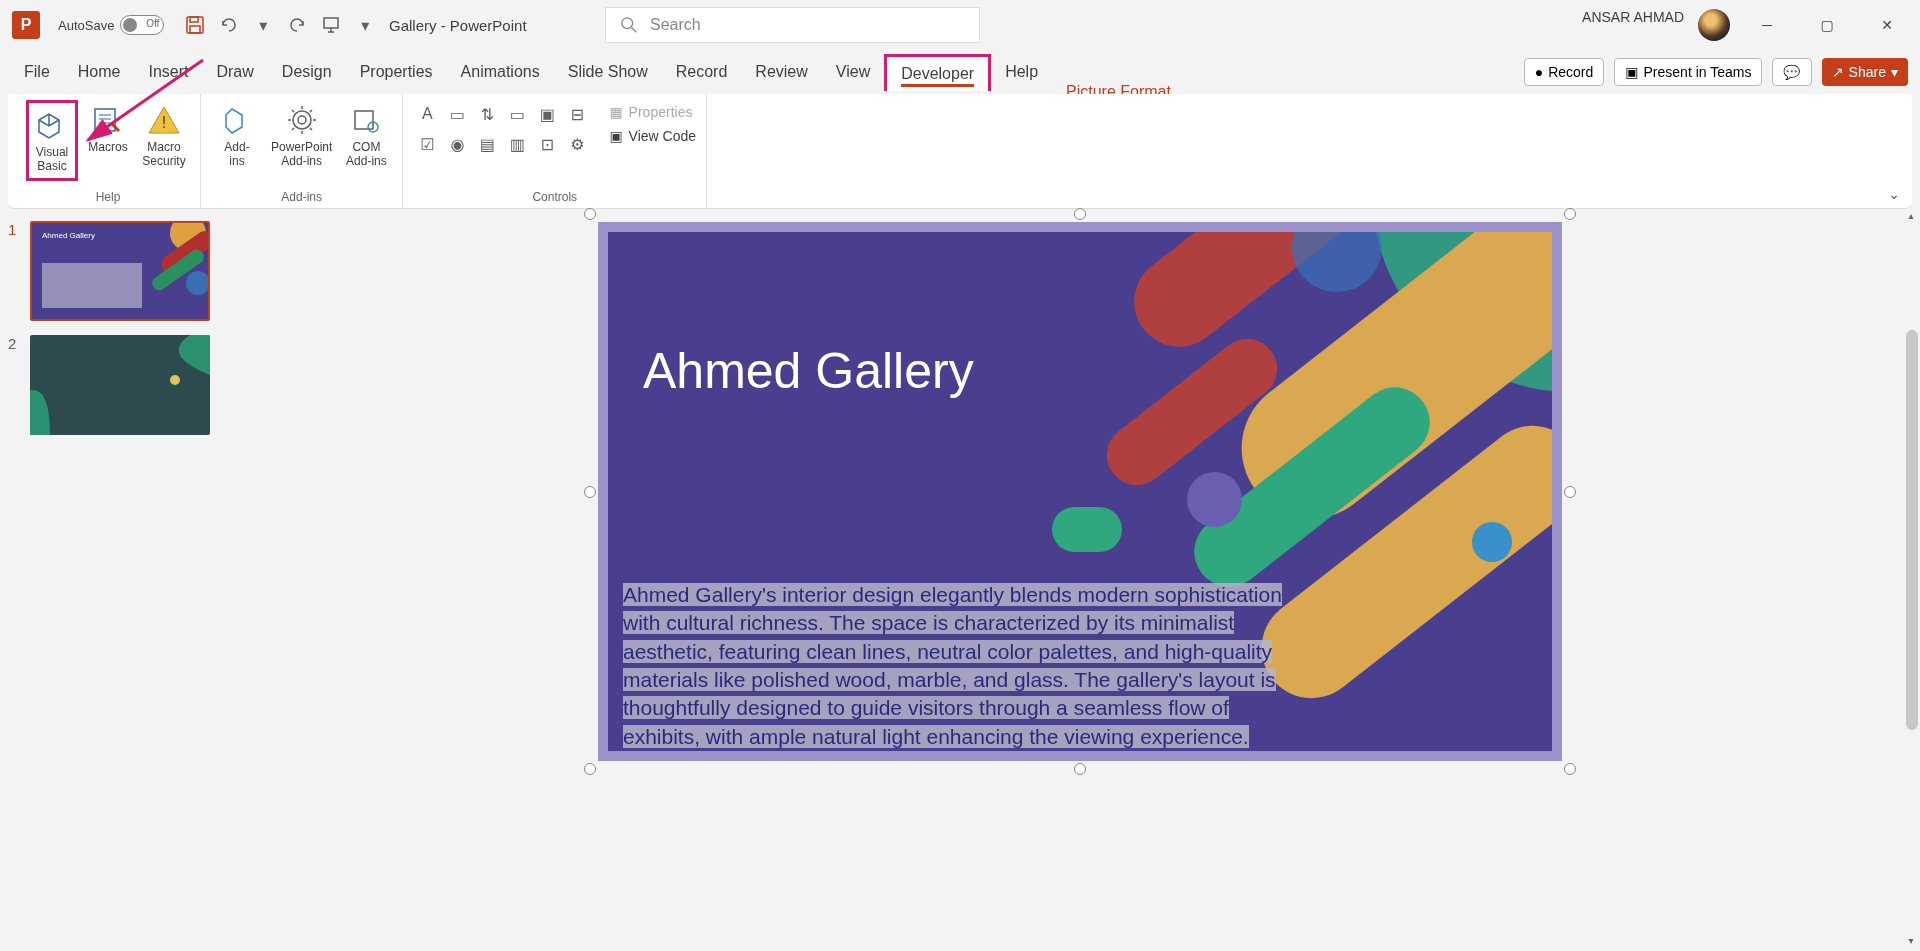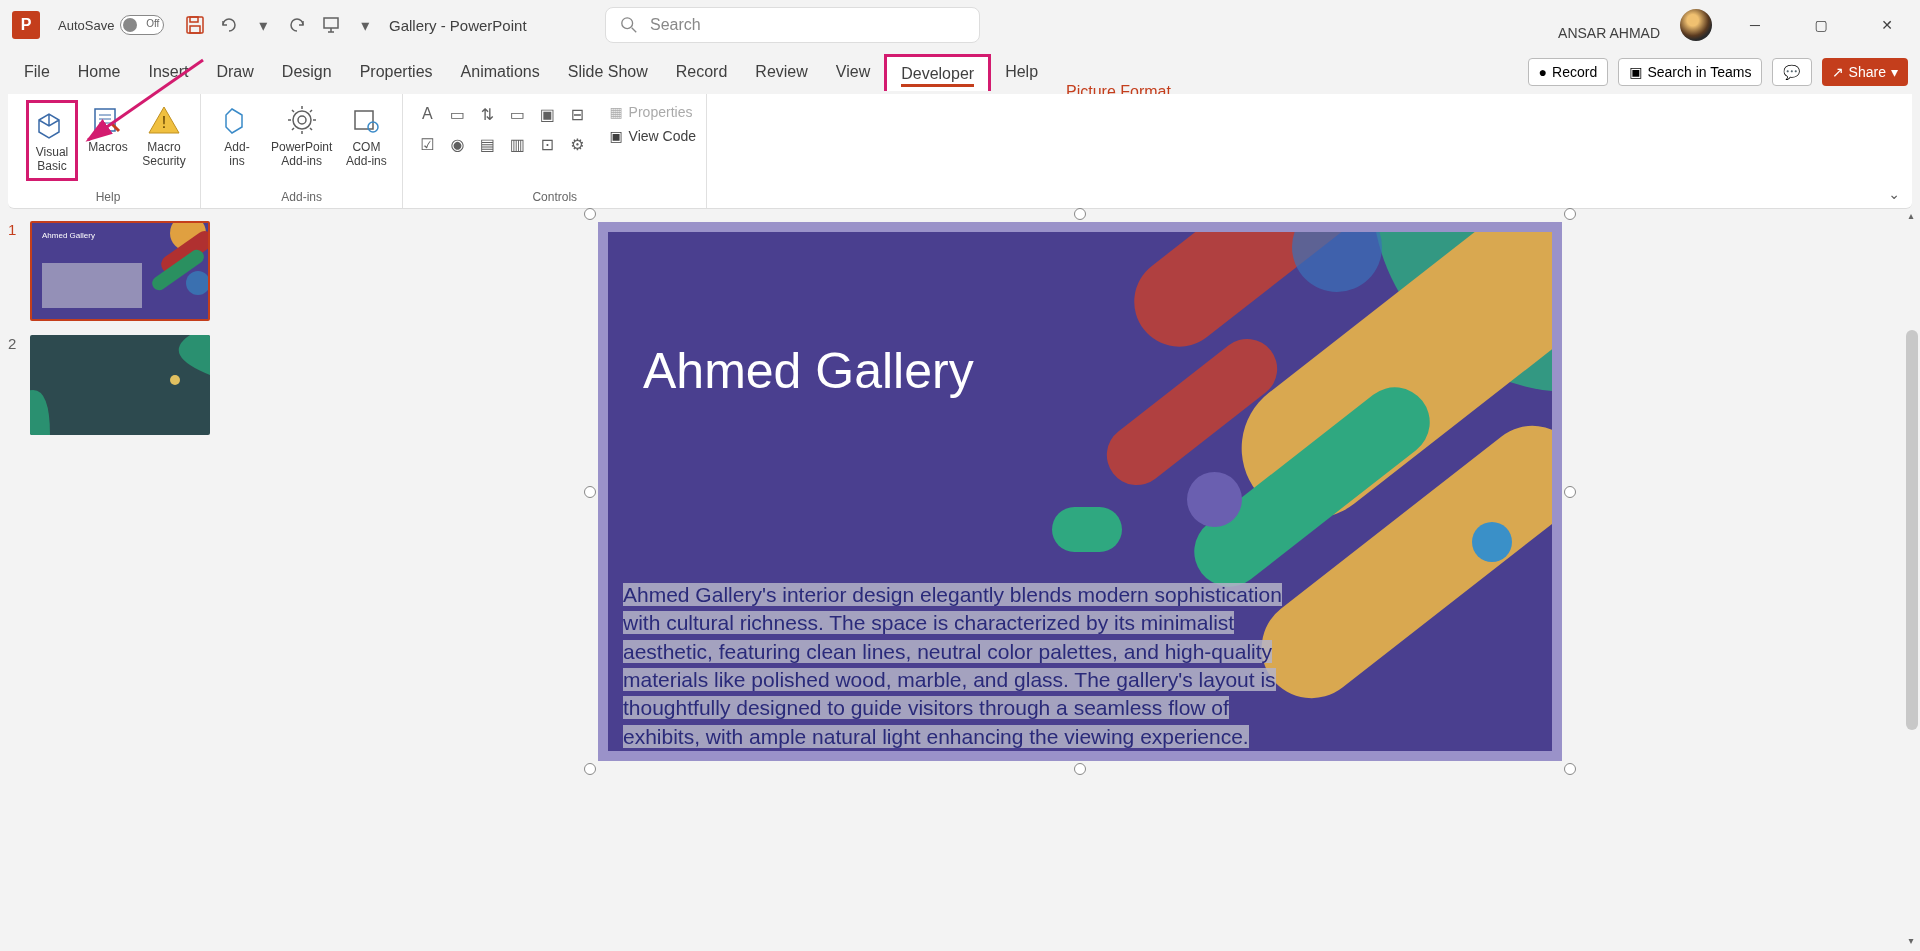--- a/index.html
+++ b/index.html
@@ -8,22 +8,22 @@
 
 .title-bar { height: 50px; background: #f3f3f3; display: flex; align-items: center; padding: 0 12px; position: relative; }
 .app-icon { width: 28px; height: 28px; background: #c43e1c; border-radius: 3px; display: flex; align-items: center; justify-content: center; color: #fff; font-weight: bold; font-size: 16px; margin-right: 18px; }
 .autosave { display: flex; align-items: center; gap: 6px; font-size: 13px; color: #404040; margin-right: 14px; }
 .toggle { width: 44px; height: 20px; border: 1px solid #888; border-radius: 11px; background: #fff; position: relative; }
 .toggle::after { content: ''; position: absolute; left: 2px; top: 2px; width: 14px; height: 14px; background: #888; border-radius: 50%; }
 .toggle-text { position: absolute; right: 4px; top: 2px; font-size: 10px; color: #666; }
 .qat-icon { width: 24px; height: 24px; display: flex; align-items: center; justify-content: center; margin: 0 5px; color: #606060; }
 .save-qat { color: #c43e1c; }
 .doc-title { position: absolute; left: 365px; font-size: 15px; color: #404040; margin-left: 24px; }
-.search-box { position: absolute; left: 605px; width: 375px; height: 36px; background: #fff; border: 1px solid #ddd; border-radius: 8px; display: flex; align-items: center; padding: 0 14px; gap: 12px; color: #888; }
-.title-right { position: absolute; right: 10px; display: flex; align-items: flex-end; gap: 20px; }
+.search-box { position: absolute; left: 605px; width: 375px; height: 36px; background: #fff; border: 1px solid #ddd; border-radius: 0; display: flex; align-items: center; padding: 0 14px; gap: 12px; color: #888; }
+.title-right { position: absolute; right: 10px; display: flex; align-items: flex-start; gap: 14px; }
 .user-name { font-size: 14px; color: #404040; }
 .avatar { width: 32px; height: 32px; border-radius: 50%; background: radial-gradient(circle at 40% 35%, #f0c070 20%, #5a3a20 55%, #2a2a2a 70%); }
 .win-btn { width: 46px; height: 32px; display: flex; align-items: center; justify-content: center; color: #404040; font-size: 14px; }
 
 
 .tabs { height: 44px; background: #f3f3f3; display: flex; align-items: center; padding: 0 10px; position: relative; }
 .tab { padding: 8px 14px; font-size: 16px; color: #404040; cursor: pointer; }
 .tab-active { border: 3px solid #d31b6f; border-bottom: none; background: #fff; }
 .tab-active span { border-bottom: 3px solid #c43e1c; padding-bottom: 2px; }
 .tab-pf { color: #c43e1c; margin-top: 39px; }
@@ -144,21 +144,21 @@
   <div class="tab">Animations</div>
   <div class="tab">Slide Show</div>
   <div class="tab">Record</div>
   <div class="tab">Review</div>
   <div class="tab">View</div>
   <div class="tab tab-active"><span>Developer</span></div>
   <div class="tab">Help</div>
   <div class="tab tab-pf">Picture Format</div>
   <div class="tabs-right">
     <div class="pill">● <span>Record</span></div>
-    <div class="pill">▣ <span>Search in Teams</span></div>
+    <div class="pill">▣ <span>Present in Teams</span></div>
     <div class="pill">💬</div>
     <div class="share-btn">↗ <span>Share</span> ▾</div>
   </div>
 </div>
 
 <div class="ribbon">
   <div class="group">
     <div class="group-row">
       <div class="big-btn vb-highlight">
         <div class="big-btn-icon">

